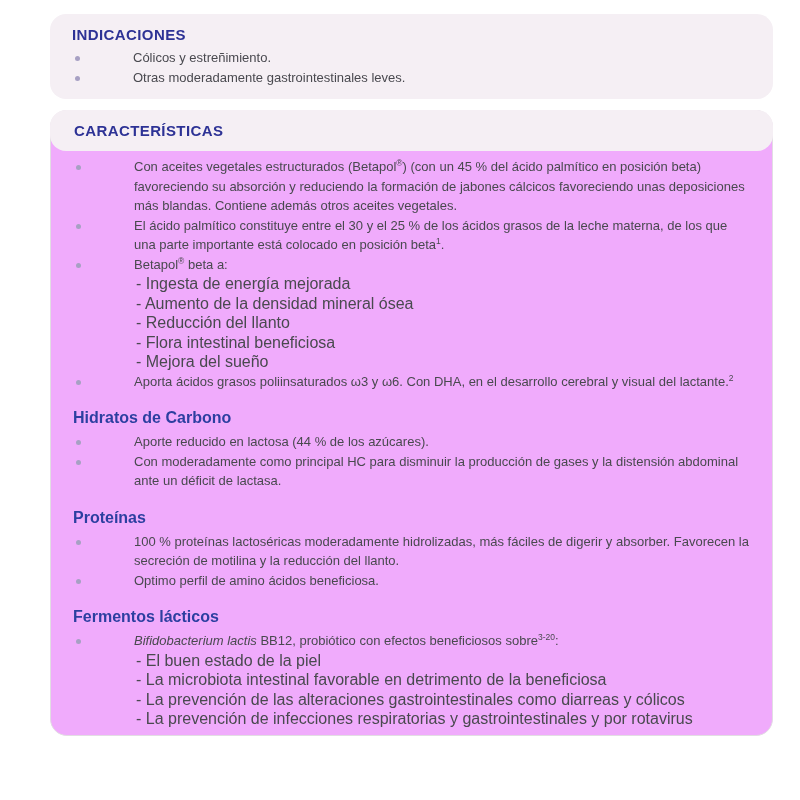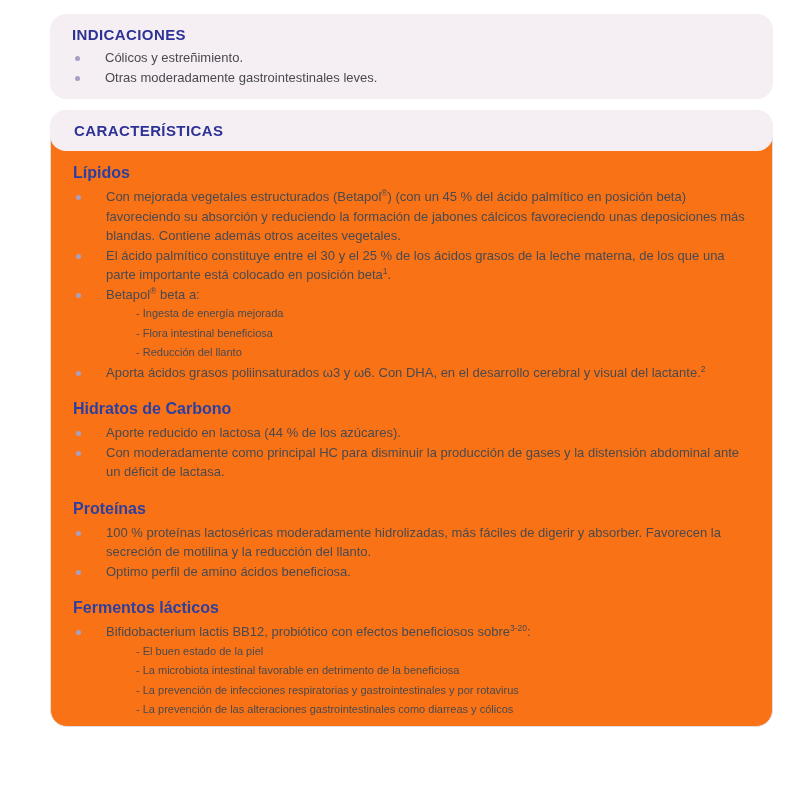--- a/index.html
+++ b/index.html
@@ -14,21 +14,21 @@
   
   .pink-panel {
     background: #f5eff4;
     border-radius: 16px;
     padding: 10px 24px 12px 22px;
   }
   .outline-panel {
     margin-top: 11px;
     border: 1px solid #e2dde3;
     border-radius: 17px;
-    background: #f97316;
+    background: #f0abfc;
   }
   .panel-bar {
     height: 41px;
     background: #f5eff4;
     border-radius: 16px;
     margin: -1px -1px 0 -1px;
     display: flex;
     align-items: center;
     padding: 0 24px;
   }
@@ -46,43 +46,43 @@
   .section-heading {
     margin: 17px 0 5px;
     font-size: 16px;
     line-height: 19px;
     font-weight: bold;
     color: #2c3fa0;
   }
   .section-heading.first { margin-top: 6px; }
 
   
-  .bullet-row { display: flex; align-items: flex-start; }
+  .bullet-row { display: flex; align-items: flex-start; gap: 28px; }
   .dot {
     flex: none;
     width: 5px; height: 5px;
     border-radius: 50%;
     background: #a7a0c3;
     margin: 8px 0 0 3px;
   }
   .btext {
     margin: 0 0 0 25px;
     font-size: 13px;
     line-height: 19.5px;
     color: #49494f;
   }
   .pink-panel .btext { line-height: 19.5px; }
   .dash-line {
     margin: 0 0 0 63px;
-    font-size: 11px;
+    font-size: 16px;
     line-height: 19.5px;
     color: #49494f;
   }
   .sup { font-size: 8.5px; vertical-align: super; line-height: 0; }
-  .it { }
+  .it { font-style: italic; }
 </style>
 </head>
 <body>
 
 <div class="page">
 
   <section class="pink-panel">
     <h2 class="panel-title">INDICACIONES</h2>
     <div class="bullet-row">
       <span class="dot"></span>
@@ -94,39 +94,40 @@
     </div>
   </section>
 
   <section class="outline-panel">
     <div class="panel-bar">
       <h2 class="panel-title">CARACTERÍSTICAS</h2>
     </div>
 
     <div class="panel-body">
 
-      <h3 class="section-heading first">Lípidos</h3>
 
       <div class="bullet-row">
         <span class="dot"></span>
-        <p class="btext"><span>Con mejorada vegetales estructurados (Betapol</span><span class="sup">®</span><span>) (con un 45 % del ácido palmítico en posición beta) favoreciendo su absorción y reduciendo la formación de jabones cálcicos favoreciendo unas deposiciones más blandas. Contiene además otros aceites vegetales.</span></p>
+        <p class="btext"><span>Con aceites vegetales estructurados (Betapol</span><span class="sup">®</span><span>) (con un 45 % del ácido palmítico en posición beta) favoreciendo su absorción y reduciendo la formación de jabones cálcicos favoreciendo unas deposiciones más blandas. Contiene además otros aceites vegetales.</span></p>
       </div>
 
       <div class="bullet-row">
         <span class="dot"></span>
         <p class="btext"><span>El ácido palmítico constituye entre el 30 y el 25 % de los ácidos grasos de la leche materna, de los que una parte importante está colocado en posición beta</span><span class="sup">1</span><span>.</span></p>
       </div>
 
       <div class="bullet-row">
         <span class="dot"></span>
         <p class="btext"><span>Betapol</span><span class="sup">®</span><span> beta a:</span></p>
       </div>
       <p class="dash-line">- Ingesta de energía mejorada</p>
+      <p class="dash-line">- Aumento de la densidad mineral ósea</p>
+      <p class="dash-line">- Reducción del llanto</p>
       <p class="dash-line">- Flora intestinal beneficiosa</p>
-      <p class="dash-line">- Reducción del llanto</p>
+      <p class="dash-line">- Mejora del sueño</p>
 
       <div class="bullet-row">
         <span class="dot"></span>
         <p class="btext"><span>Aporta ácidos grasos poliinsaturados ω3 y ω6. Con DHA, en el desarrollo cerebral y visual del lactante.</span><span class="sup">2</span></p>
       </div>
 
       <h3 class="section-heading">Hidratos de Carbono</h3>
 
       <div class="bullet-row">
         <span class="dot"></span>
@@ -149,19 +150,19 @@
       </div>
 
       <h3 class="section-heading">Fermentos lácticos</h3>
 
       <div class="bullet-row">
         <span class="dot"></span>
         <p class="btext"><span class="it">Bifidobacterium lactis</span><span> BB12, probiótico con efectos beneficiosos sobre</span><span class="sup">3-20</span><span>:</span></p>
       </div>
       <p class="dash-line">- El buen estado de la piel</p>
       <p class="dash-line">- La microbiota intestinal favorable en detrimento de la beneficiosa</p>
+      <p class="dash-line">- La prevención de las alteraciones gastrointestinales como diarreas y cólicos</p>
       <p class="dash-line">- La prevención de infecciones respiratorias y gastrointestinales y por rotavirus</p>
-      <p class="dash-line">- La prevención de las alteraciones gastrointestinales como diarreas y cólicos</p>
 
     </div>
   </section>
 
 </div>
 
 </body></html>

